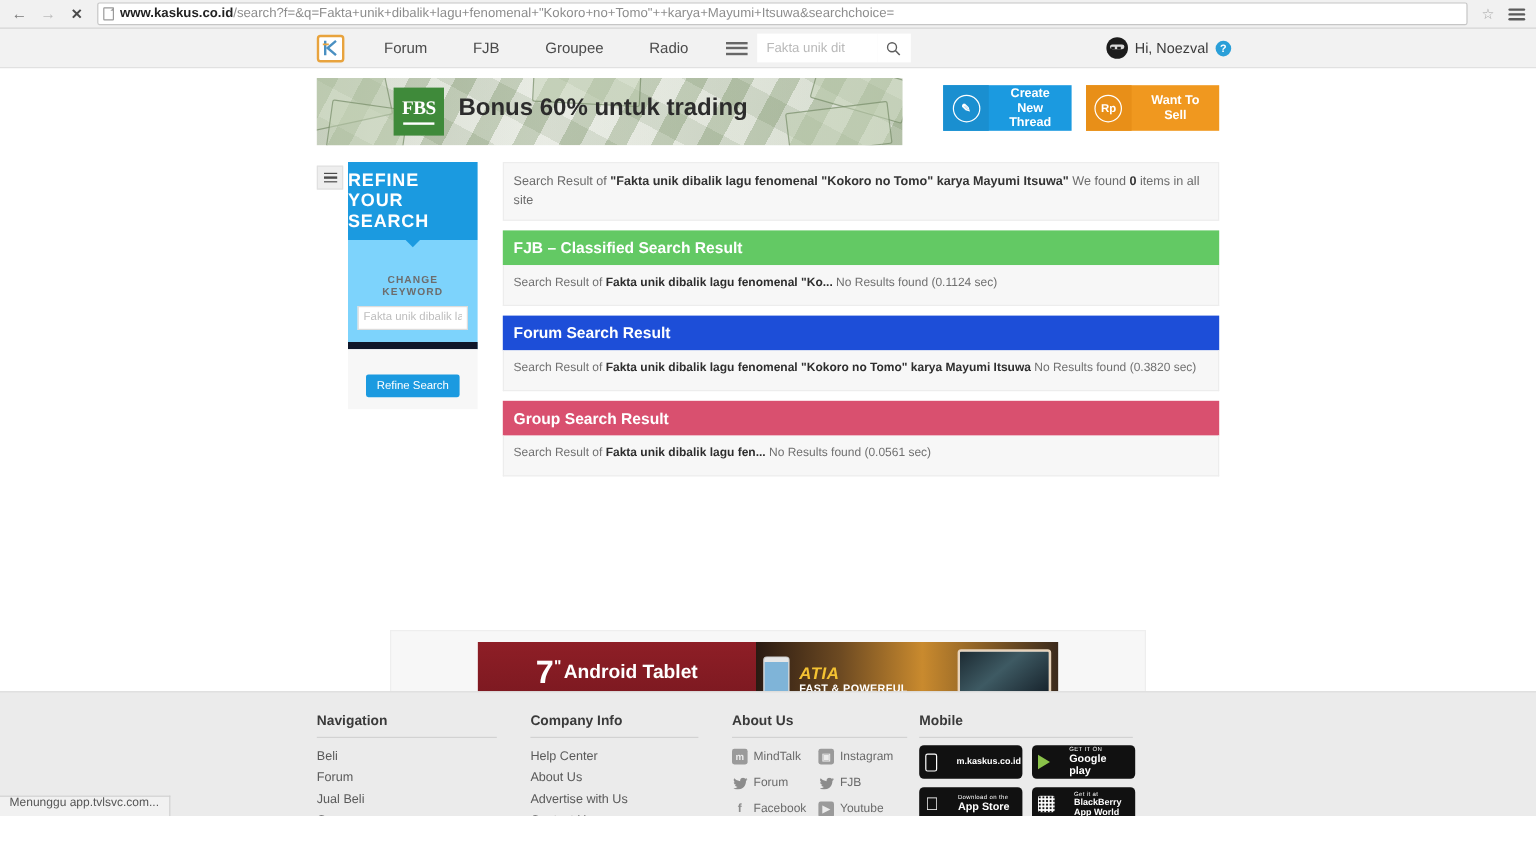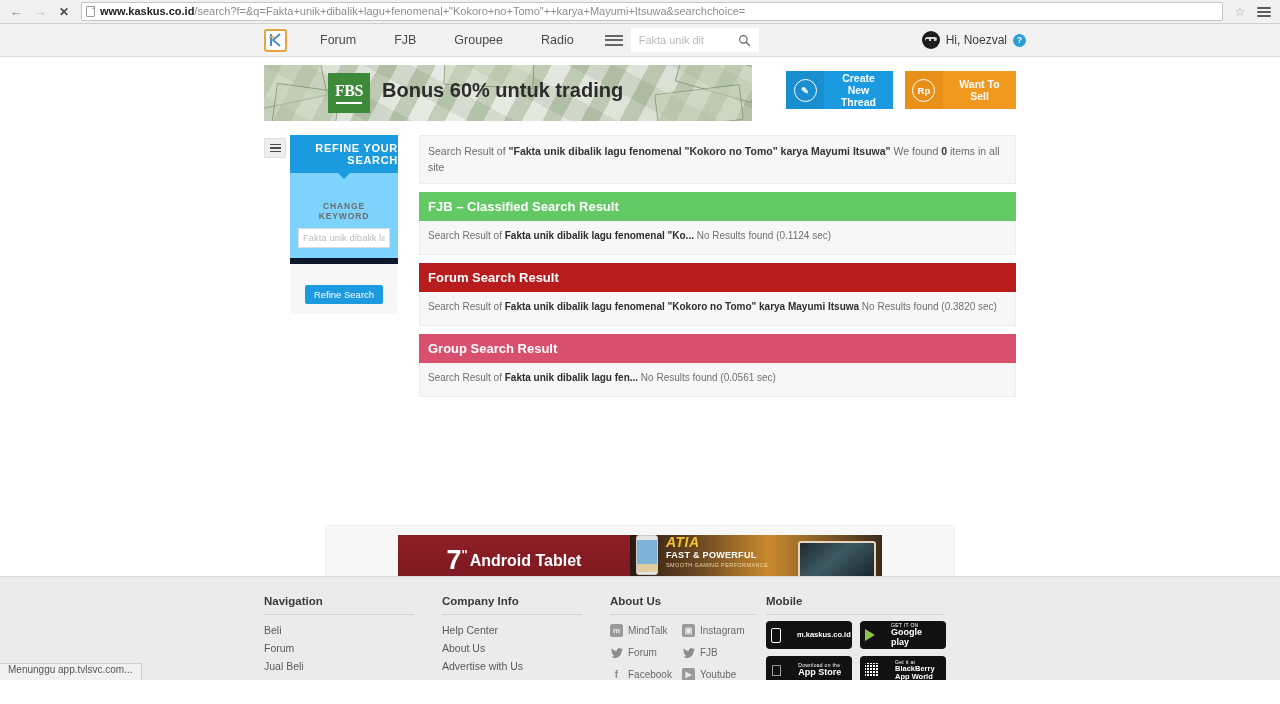--- a/index.html
+++ b/index.html
@@ -277,24 +277,24 @@
     cursor:pointer;
     margin-right: 4px;
     margin-top: 3px;
     flex: none;
   }
   .side-hamb span { width:11px; height:1.5px; background:#4c4c4c; display:block; }
   .refine-panel { width: 108px; }
   .refine-head {
     background: #1b9ae0;
     color:#fff;
-    font-size: 11px;
+    font-size: 15px;
     font-weight: bold;
     letter-spacing: .7px;
-    text-align:right;
+    text-align:left;
     padding: 7px 0;
     position: relative;
     cursor: pointer;
   }
   .refine-head:after {
     content:"";
     position:absolute; left:50%; bottom:-6px; transform: translateX(-50%);
     border-left: 6px solid transparent;
     border-right: 6px solid transparent;
     border-top: 6px solid #1b9ae0;
@@ -347,21 +347,21 @@
   }
   .result-summary b { color: #333; font-weight: bold; }
   .res-block { margin-top: 8px; }
   .res-head {
     color: #fff;
     font-size: 13px;
     font-weight: bold;
     padding: 7px 9px;
   }
   .res-head.green { background: #63c964; }
-  .res-head.blue  { background: #b91c1c; }
+  .res-head.blue  { background: #1d4ed8; }
   .res-head.pink  { background: #d9506f; }
   .res-body {
     background: #f7f7f7;
     border: 1px solid #ededed;
     border-top: none;
     font-size: 10px;
     color: #707070;
     padding: 7px 8px 10px;
     line-height: 1.6;
   }
@@ -388,21 +388,21 @@
     background: linear-gradient(180deg,#8e1e26,#7a1820);
     display:flex; align-items:center; justify-content:center;
     color:#fff;
   }
   .tab-left .num { font-size: 27px; font-weight: bold; line-height:1; }
   .tab-left .num sup { font-size: 13px; }
   .tab-left .txt { font-size: 16px; font-weight: bold; margin-left: 2px; }
   .tab-right {
     flex: 1;
     background: linear-gradient(90deg,#2a1a12 0%, #6d4a22 28%, #c98a2e 55%, #3b2a1c 100%);
-    display:flex; align-items:flex-start; position: relative;
+    display:flex; align-items:flex-end; position: relative;
     overflow:hidden;
   }
   .mini-phone {
     width: 22px; height: 40px;
     background: #f2f2f2;
     border-radius: 3px;
     margin-left: 6px;
     border: 1px solid #ccc;
     flex:none;
     background-image: linear-gradient(180deg,#e6e6e6 0 4px, #7fb4d8 4px 28px, #dfcda0 28px 36px, #e6e6e6 36px 100%);

